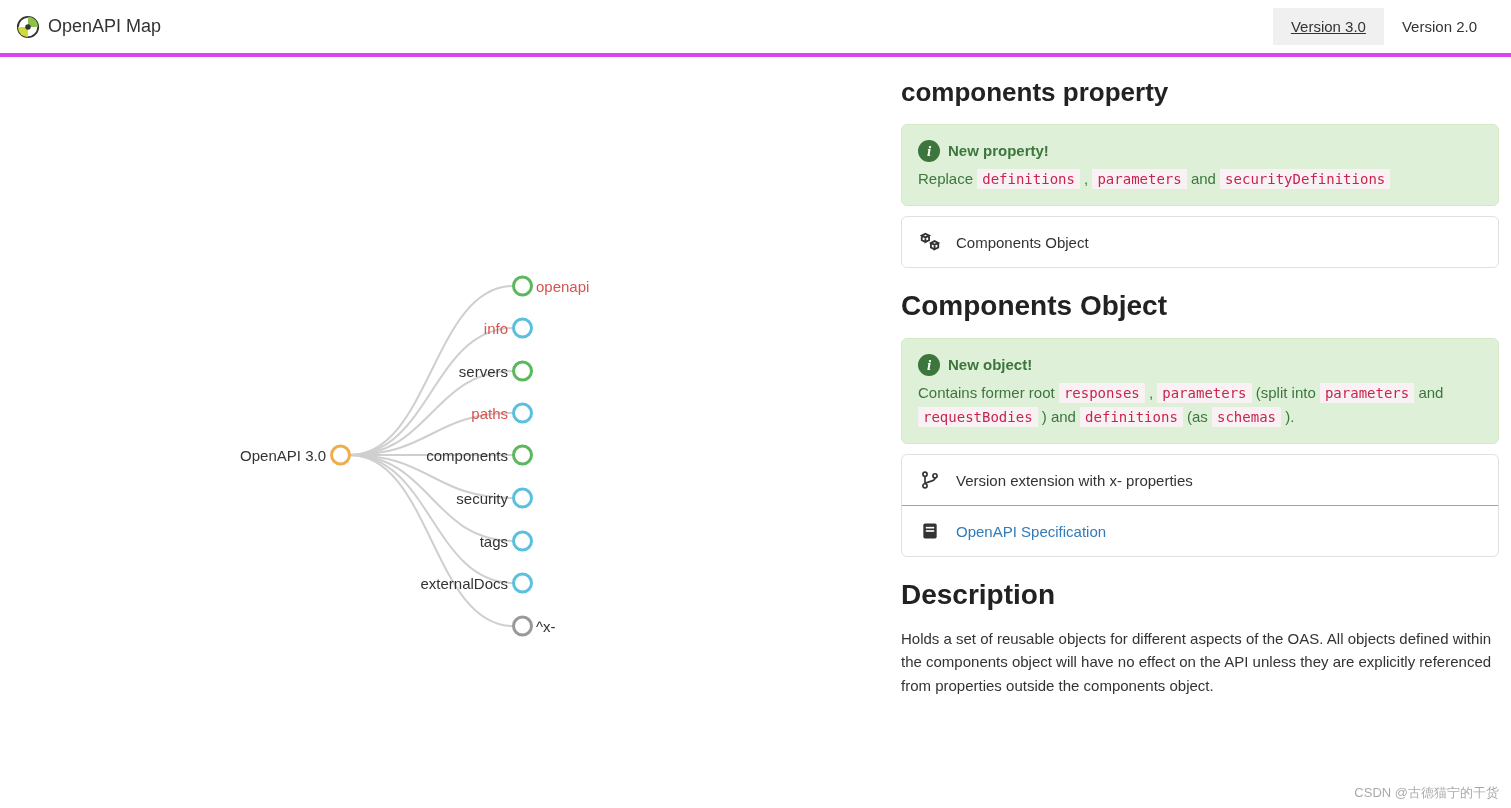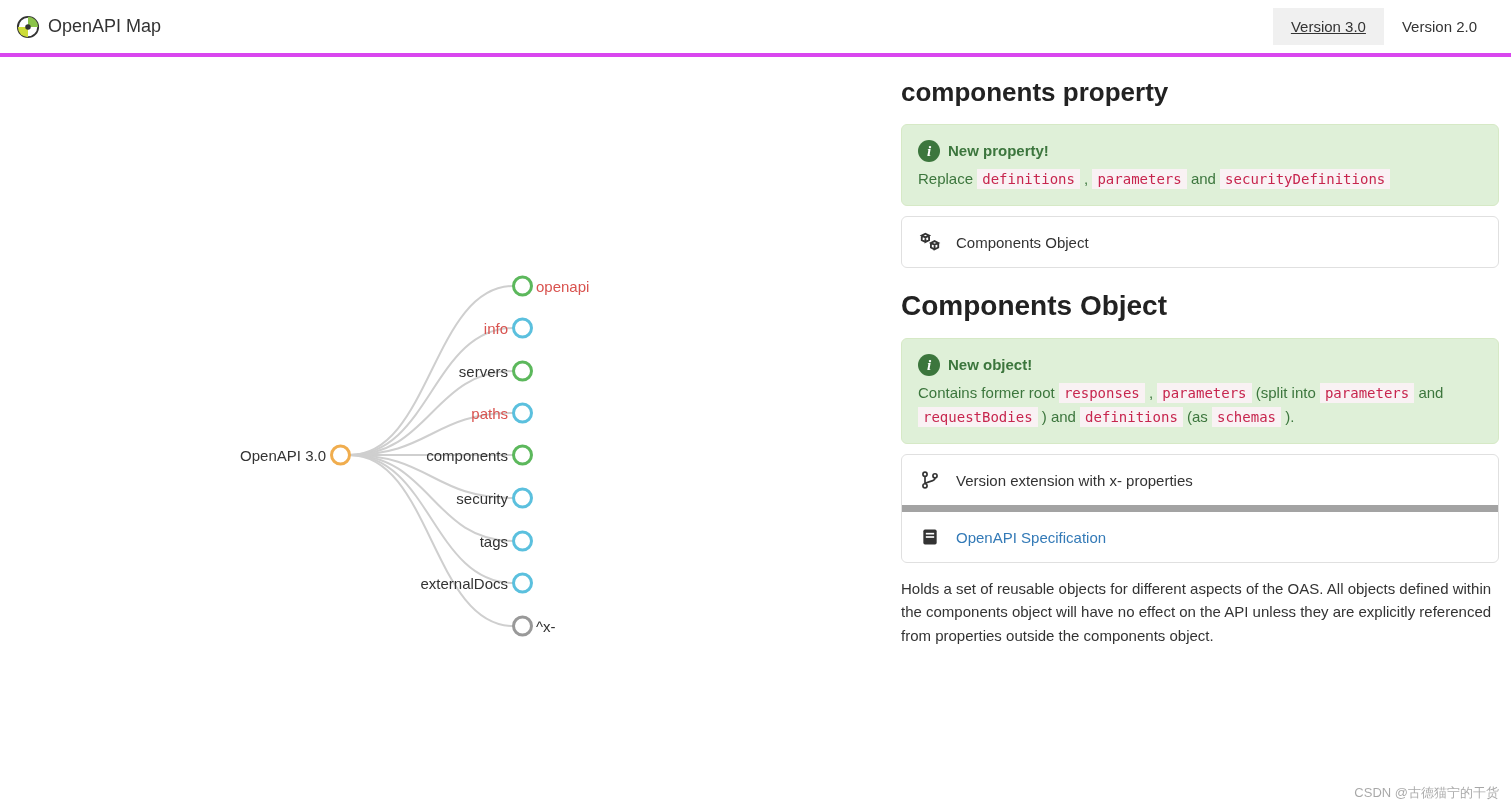--- a/index.html
+++ b/index.html
@@ -14,21 +14,21 @@
   .graph { flex: 1; position: relative; }
   .detail { width: 610px; padding: 20px 12px 20px 0; overflow-y: auto; }
   .detail h1 { font-size: 26px; font-weight: 600; margin: 0 0 16px 0; color: #222; }
   .detail h2 { font-size: 28px; font-weight: 600; margin: 22px 0 16px 0; color: #222; }
   .callout { background: #dff0d8; border: 1px solid #d6e9c6; border-radius: 6px; padding: 14px 16px; margin-bottom: 10px; color: #3c763d; font-size: 15px; line-height: 1.6; }
   .callout .c-title { font-weight: 700; color: #3c763d; display: inline-flex; align-items: center; gap: 8px; margin-bottom: 4px;}
   .callout .info-icon { width: 22px; height: 22px; border-radius: 50%; background: #3c763d; color: #fff; display: inline-flex; align-items: center; justify-content: center; font-weight: 700; font-style: italic; font-family: Georgia, serif; }
   .code { font-family: ui-monospace, Menlo, Consolas, monospace; background: #f9f2f4; color: #c7254e; padding: 2px 5px; border-radius: 0; font-size: 14px; }
   .card { border: 1px solid #e0e0e0; border-radius: 6px; background: #fff; }
   .card-row { display: flex; align-items: center; gap: 14px; padding: 14px 16px; font-size: 15px; }
-  .card-row + .card-row { border-top: 7px solid #a3a3a3; }
+  .card-row + .card-row { border-top: 1px solid #a3a3a3; }
   .icon-box { width: 24px; display:flex; justify-content:center; }
   .link { color: #337ab7; cursor: pointer; }
   .para { font-size: 15px; line-height: 1.55; margin: 14px 0; color: #333; }
   .watermark { position: fixed; bottom: 6px; right: 12px; color: rgba(0,0,0,0.35); font-size: 13px; }
   
   .node-label { position: absolute; font-size: 15px; transform: translateY(-50%); white-space: nowrap; }
   .node-label.left { text-align: right; }
   .red { color: #d9534f; }
   svg.tree { width: 100%; height: 100%; }
   .edge { stroke: #cfcfcf; stroke-width: 2; fill: none; }
@@ -131,17 +131,18 @@
           <svg width="20" height="22" viewBox="0 0 24 24" fill="#333">
             <rect x="4" y="3" width="16" height="18" rx="2"></rect>
               <rect x="7" y="7" width="10" height="2" fill="#fff"></rect>
               <rect x="7" y="11" width="10" height="2" fill="#fff"></rect>
           </svg>
         </span>
         <span class="link">OpenAPI Specification</span>
       </div>
     </div>
 
+    <h2>Description</h2>
     <p class="para">Holds a set of reusable objects for different aspects of the OAS. All objects defined within the components object will have no effect on the API unless they are explicitly referenced from properties outside the components object.</p>
   </div>
 </div>
 
 <div class="watermark">CSDN @古德猫宁的干货</div>
 
 </body></html>

